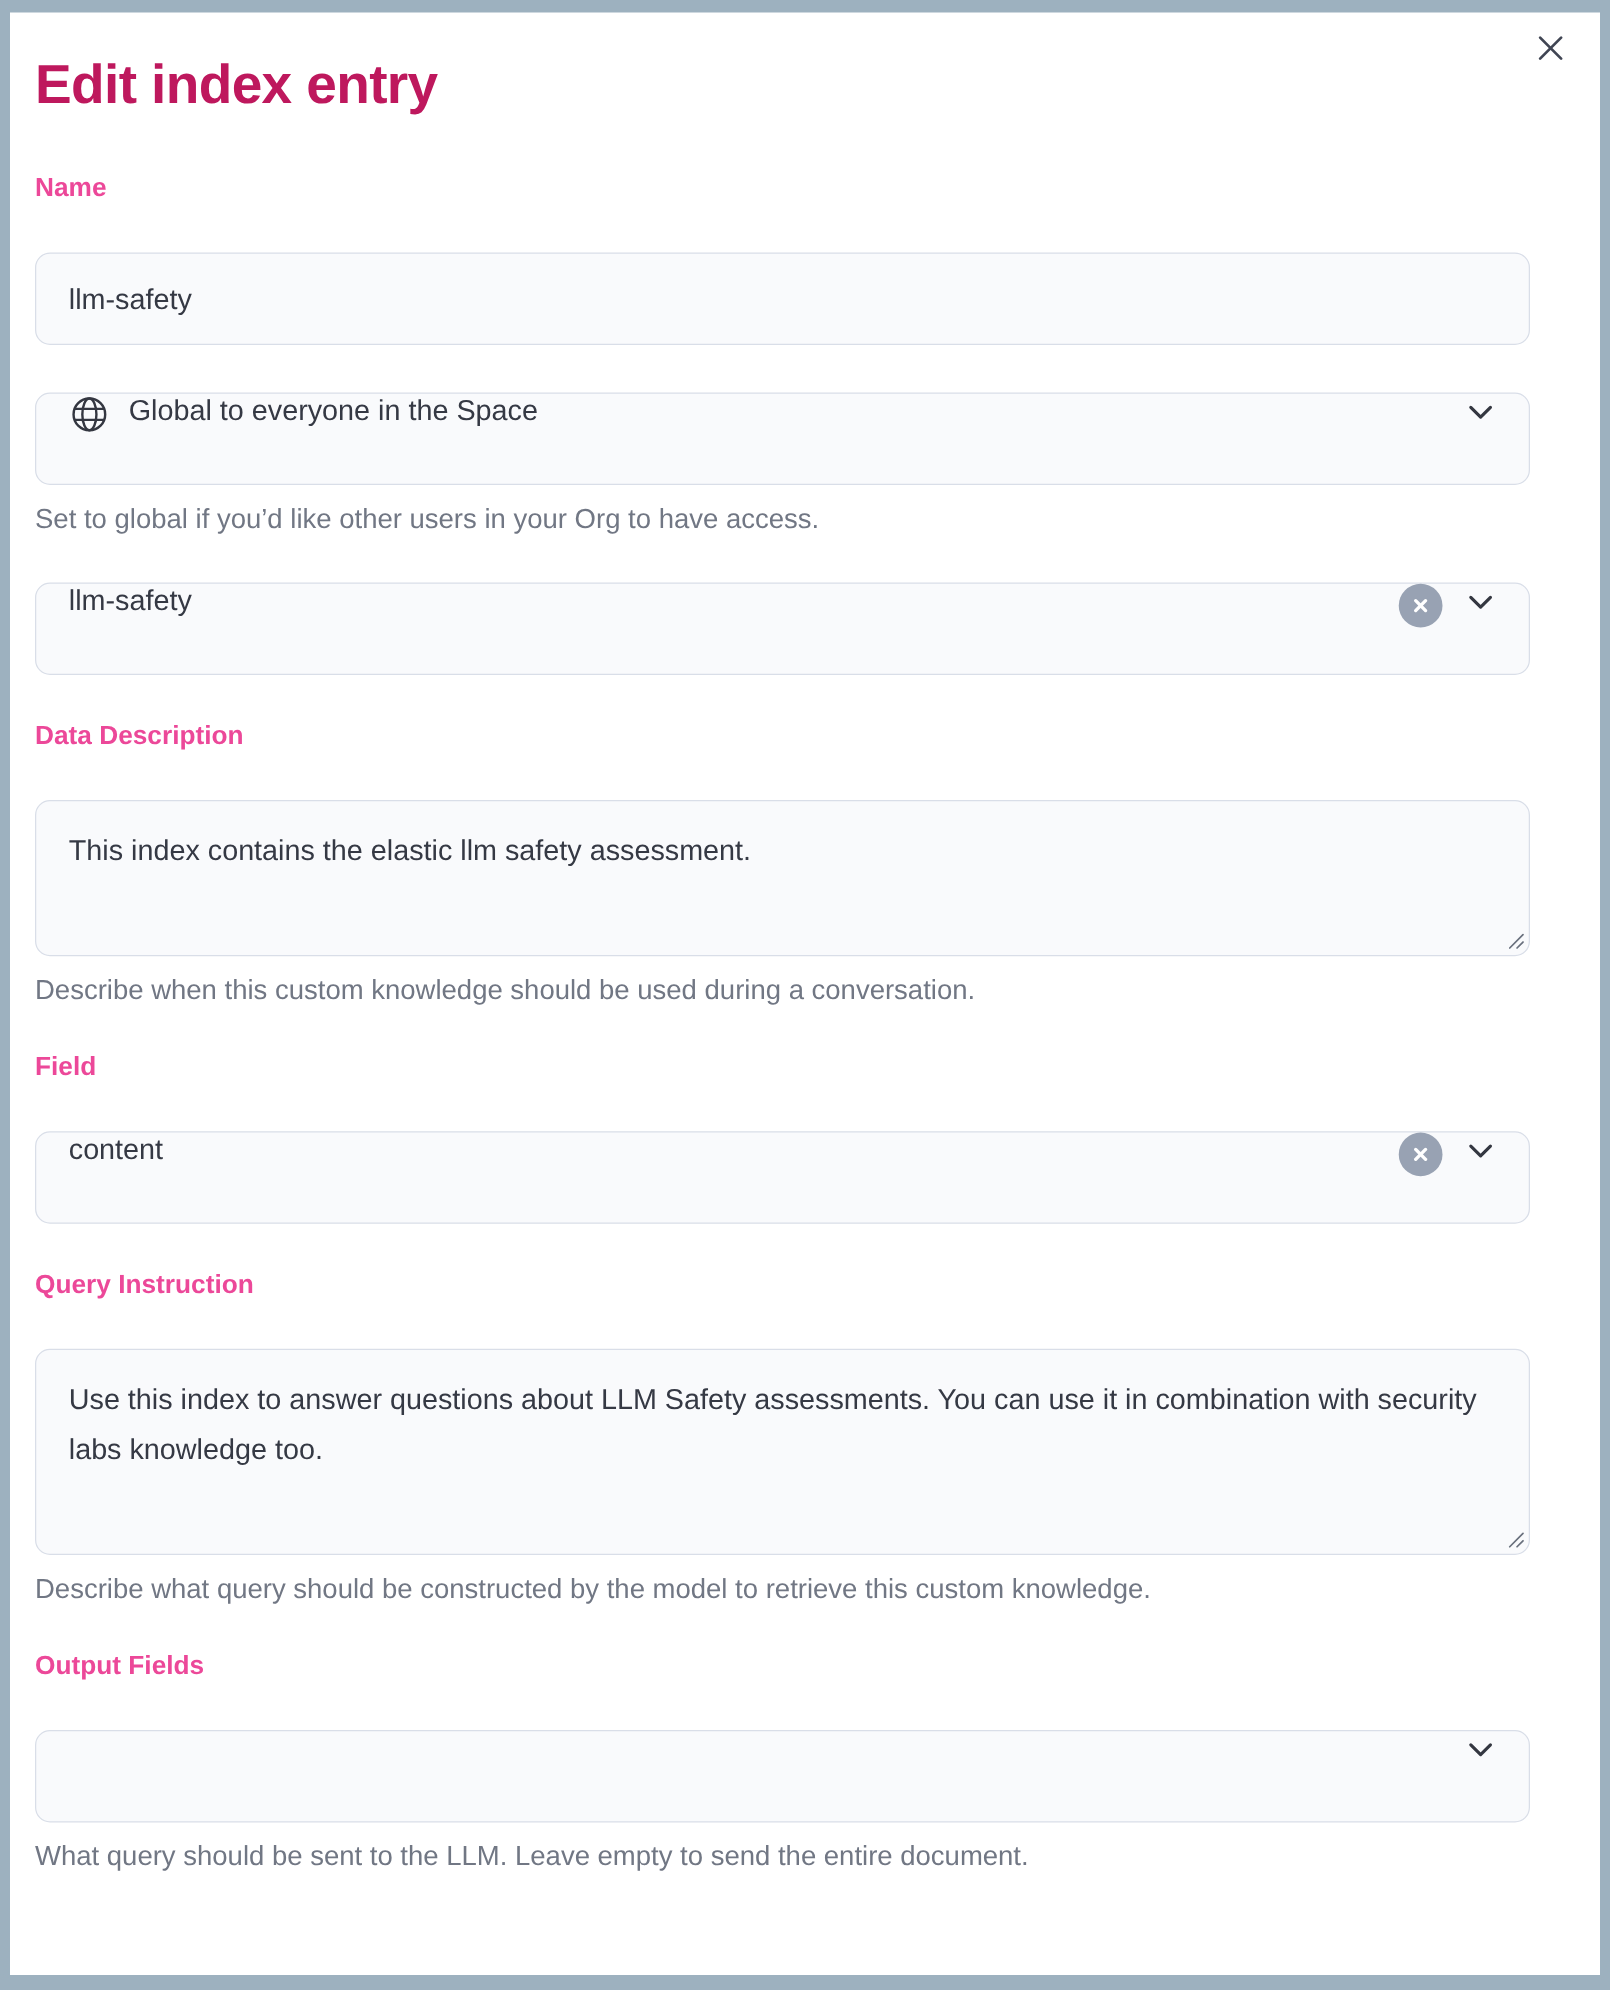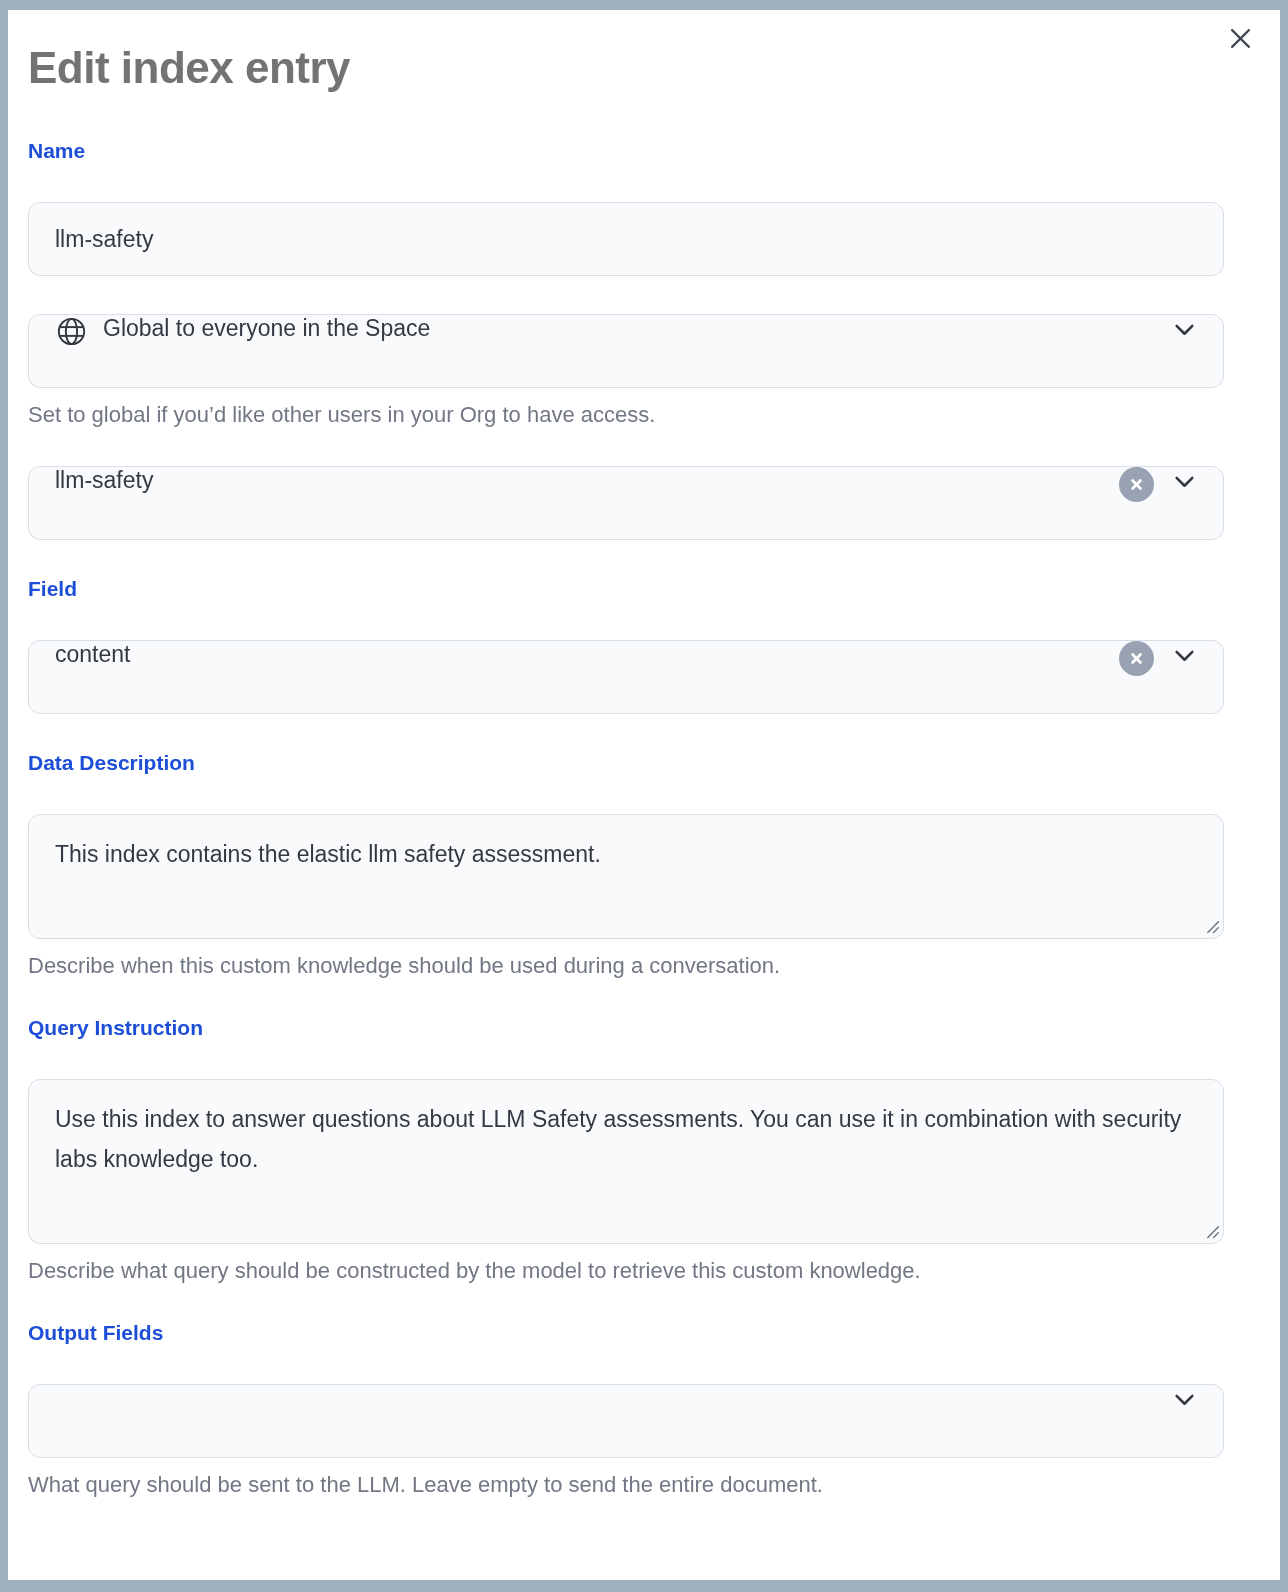--- a/index.html
+++ b/index.html
@@ -15,36 +15,36 @@
     top: 10px; left: 8px; right: 8px; bottom: 12px;
     background: #ffffff;
     box-sizing: border-box;
     padding: 24px 56px 0 20px;
   }
   .flyout-title {
     font-size: 44px;
     font-weight: 700;
     line-height: 48px;
     letter-spacing: -0.5px;
-    color: #737373;
+    color: #be185d;
     margin: 10px 0 46px 0;
   }
   .close-btn {
     position: absolute;
     top: 10px; right: 22px;
     width: 36px; height: 36px;
     display: flex; align-items: center; justify-content: center;
     cursor: pointer;
     background: transparent; border: none; padding: 0;
   }
   .form-row { margin-bottom: 36px; }
   .field-label {
     font-size: 21px;
     font-weight: 700;
-    color: #1d4ed8;
+    color: #ec4899;
     line-height: 26px;
     margin-bottom: 14px;
   }
   .control { position: relative; margin-top: 38px; }
   .field-surface {
     box-sizing: border-box;
     width: 100%;
     background: #f9fafc;
     border: 1.5px solid #d9dee8;
     border-radius: 12px;
@@ -159,20 +159,34 @@
         <span class="chevron-wrap">
           <svg width="29" height="29" viewBox="0 0 24 24" fill="none" stroke="#343741" stroke-width="2.1" stroke-linecap="round" stroke-linejoin="round">
             <polyline points="5.5,9 12,15.5 18.5,9"></polyline>
           </svg>
         </span>
       </div>
     </div>
   </div>
 
   <div class="form-row">
+    <div class="field-label">Data Description</div>
+    <div class="control">
+      <textarea class="field-surface ta-short" style="">This index contains the elastic llm safety assessment.</textarea>
+      <span class="resize-handle">
+        <svg width="17" height="17" viewBox="0 0 16 16" fill="none" stroke="#69707d" stroke-width="1.3" stroke-linecap="round">
+          <line x1="4.5" y1="14.5" x2="14.5" y2="4.5"></line>
+          <line x1="10" y1="14.5" x2="14.5" y2="10"></line>
+        </svg>
+      </span>
+    </div>
+    <div class="help-text">Describe when this custom knowledge should be used during a conversation.</div>
+  </div>
+
+  <div class="form-row">
     <div class="field-label">Field</div>
     <div class="control">
       <div class="field-surface combo-box">
         <span class="select-value">content</span>
         <button class="clear-btn">
           <span style="display:flex">
             <svg width="19" height="19" viewBox="0 0 24 24" fill="none" stroke="#ffffff" stroke-width="3.4" stroke-linecap="round">
               <line x1="7" y1="7" x2="17" y2="17"></line>
               <line x1="17" y1="7" x2="7" y2="17"></line>
             </svg>
@@ -181,34 +195,20 @@
         <span class="chevron-wrap">
           <svg width="29" height="29" viewBox="0 0 24 24" fill="none" stroke="#343741" stroke-width="2.1" stroke-linecap="round" stroke-linejoin="round">
             <polyline points="5.5,9 12,15.5 18.5,9"></polyline>
           </svg>
         </span>
       </div>
     </div>
   </div>
 
   <div class="form-row">
-    <div class="field-label">Data Description</div>
-    <div class="control">
-      <textarea class="field-surface ta-short" style="">This index contains the elastic llm safety assessment.</textarea>
-      <span class="resize-handle">
-        <svg width="17" height="17" viewBox="0 0 16 16" fill="none" stroke="#69707d" stroke-width="1.3" stroke-linecap="round">
-          <line x1="4.5" y1="14.5" x2="14.5" y2="4.5"></line>
-          <line x1="10" y1="14.5" x2="14.5" y2="10"></line>
-        </svg>
-      </span>
-    </div>
-    <div class="help-text">Describe when this custom knowledge should be used during a conversation.</div>
-  </div>
-
-  <div class="form-row">
     <div class="field-label">Query Instruction</div>
     <div class="control">
       <textarea class="field-surface ta-tall" style="">Use this index to answer questions about LLM Safety assessments. You can use it in combination with security labs knowledge too.</textarea>
       <span class="resize-handle">
         <svg width="17" height="17" viewBox="0 0 16 16" fill="none" stroke="#69707d" stroke-width="1.3" stroke-linecap="round">
           <line x1="4.5" y1="14.5" x2="14.5" y2="4.5"></line>
           <line x1="10" y1="14.5" x2="14.5" y2="10"></line>
         </svg>
       </span>
     </div>

